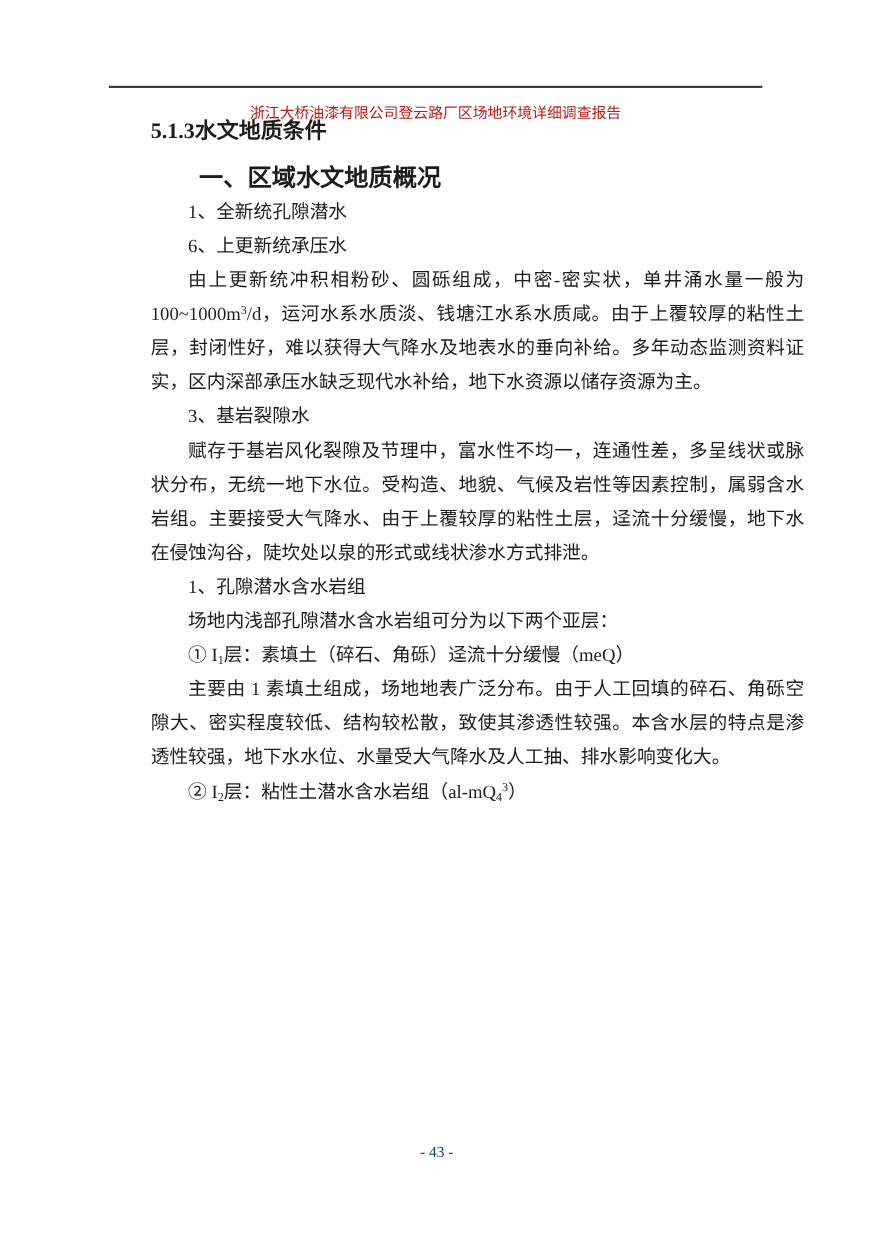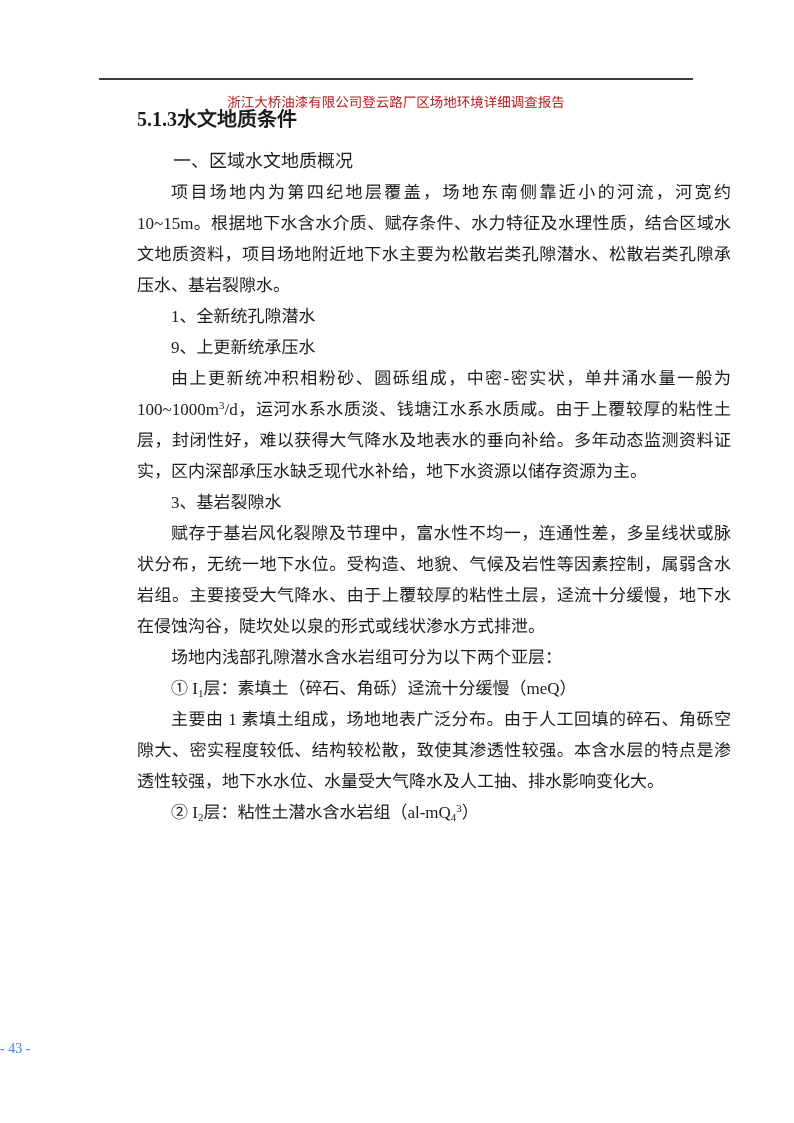--- a/index.html
+++ b/index.html
@@ -41,22 +41,22 @@
     width: 594px;
     margin-left: 37px;
   }
   .h1 {
     font-size: 20px;
     font-weight: bold;
     line-height: 33px;
     margin: 7px 0 10px 0;
   }
   .h2 {
-    font-size: 18px;
-    font-weight: normal;
+    font-size: 22px;
+    font-weight: bold;
     line-height: 31px;
     margin: 0;
     text-indent: 2em;
   }
   .body-p {
     font-size: 17px;
     line-height: 31px;
     margin: 0;
     text-indent: 2em;
     text-align: justify;
@@ -71,51 +71,52 @@
     font-size: 11px;
     line-height: 0;
   }
   sup { vertical-align: 6px; }
   sub { vertical-align: -3px; }
   .page-footer {
     position: absolute;
     top: 1040px;
     left: 0;
     width: 794px;
+    text-align: center;
     font-size: 14px;
     line-height: 18px;
-    color: #3b82f6;
+    color: #0c4a6e;
   }
 </style>
 </head>
 <body>
 
 <div class="page-header">浙江大桥油漆有限公司登云路厂区场地环境详细调查报告</div>
 <div class="header-rule"></div>
 
 <div class="content">
 
   <div class="h1">5.1.3水文地质条件</div>
 
   <div class="h2">一、区域水文地质概况</div>
 
-  <p class="body-p">项目场地内为第四纪地层覆盖，场地东南侧靠近小的河流，河宽约 10~15m。根据地下水含水介质、赋存条件、水力特征及水理性质，结合区域水文地质资料，项目场地附近地下水主要为松散岩类孔隙潜水、松散岩类孔隙承压水、基岩裂隙水。</p>
 
   <p class="sub-title">1、全新统孔隙潜水</p>
 
 
-  <p class="sub-title">9、上更新统承压水</p>
+  <p class="sub-title">6、上更新统承压水</p>
 
   <p class="body-p"><span>由上更新统冲积相粉砂、圆砾组成，中密-密实状，单井涌水量一般为 100~1000m</span><sup>3</sup><span>/d，运河水系水质淡、钱塘江水系水质咸。由于上覆较厚的粘性土层，封闭性好，难以获得大气降水及地表水的垂向补给。多年动态监测资料证实，区内深部承压水缺乏现代水补给，地下水资源以储存资源为主。</span></p>
 
   <p class="sub-title">3、基岩裂隙水</p>
 
   <p class="body-p">赋存于基岩风化裂隙及节理中，富水性不均一，连通性差，多呈线状或脉状分布，无统一地下水位。受构造、地貌、气候及岩性等因素控制，属弱含水岩组。主要接受大气降水、由于上覆较厚的粘性土层，迳流十分缓慢，地下水在侵蚀沟谷，陡坎处以泉的形式或线状渗水方式排泄。</p>
 
 
+  <p class="sub-title">1、孔隙潜水含水岩组</p>
 
   <p class="sub-title">场地内浅部孔隙潜水含水岩组可分为以下两个亚层：</p>
 
   <p class="sub-title"><span>① I</span><sub>1</sub><span>层：素填土（碎石、角砾）迳流十分缓慢（meQ）</span></p>
 
   <p class="body-p">主要由 1 素填土组成，场地地表广泛分布。由于人工回填的碎石、角砾空隙大、密实程度较低、结构较松散，致使其渗透性较强。本含水层的特点是渗透性较强，地下水水位、水量受大气降水及人工抽、排水影响变化大。</p>
 
   <p class="sub-title"><span>② I</span><sub>2</sub><span>层：粘性土潜水含水岩组（al-mQ</span><sub>4</sub><sup>3</sup><span>）</span></p>
 
 </div>

